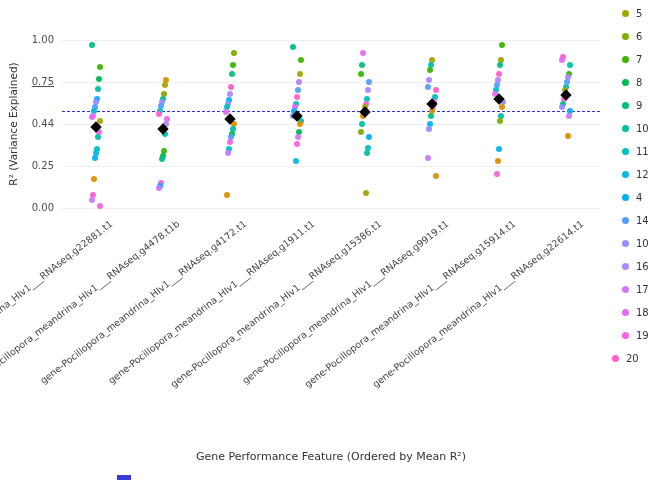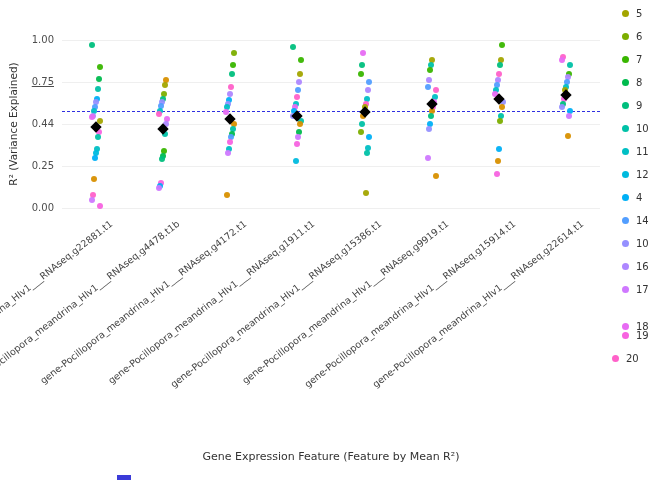--- a/index.html
+++ b/index.html
@@ -313,28 +313,28 @@
         <span class="leglab">10</span>
       </div>
       <div class="legitem" style="left: 622px; top: 259px;">
         <span class="legdot" style="background: rgb(174, 135, 255);"></span>
         <span class="leglab">16</span>
       </div>
       <div class="legitem" style="left: 622px; top: 282px;">
         <span class="legdot" style="background: rgb(207, 120, 255);"></span>
         <span class="leglab">17</span>
       </div>
-      <div class="legitem" style="left: 622px; top: 305px; margin-top: 14px;">
+      <div class="legitem" style="left: 622px; top: 305px;">
         <span class="legdot" style="background: rgb(231, 107, 243);"></span>
         <span class="leglab">18</span>
       </div>
       <div class="legitem" style="left: 622px; top: 328px;">
         <span class="legdot" style="background: rgb(247, 99, 224);"></span>
         <span class="leglab">19</span>
       </div>
       <div class="legitem" style="left: 612px; top: 351px;">
         <span class="legdot" style="background: rgb(255, 97, 201);"></span>
         <span class="leglab">20</span>
       </div>
     </div>
-  <div class="x-axis-title">Gene Expression Feature (Feature by Mean R²)</div>
+  <div class="x-axis-title">Gene Performance Feature (Ordered by Mean R²)</div>
   <div class="clipped-frag" style="background: rgb(59, 59, 216);"></div>
 </div>
 
 </body></html>

